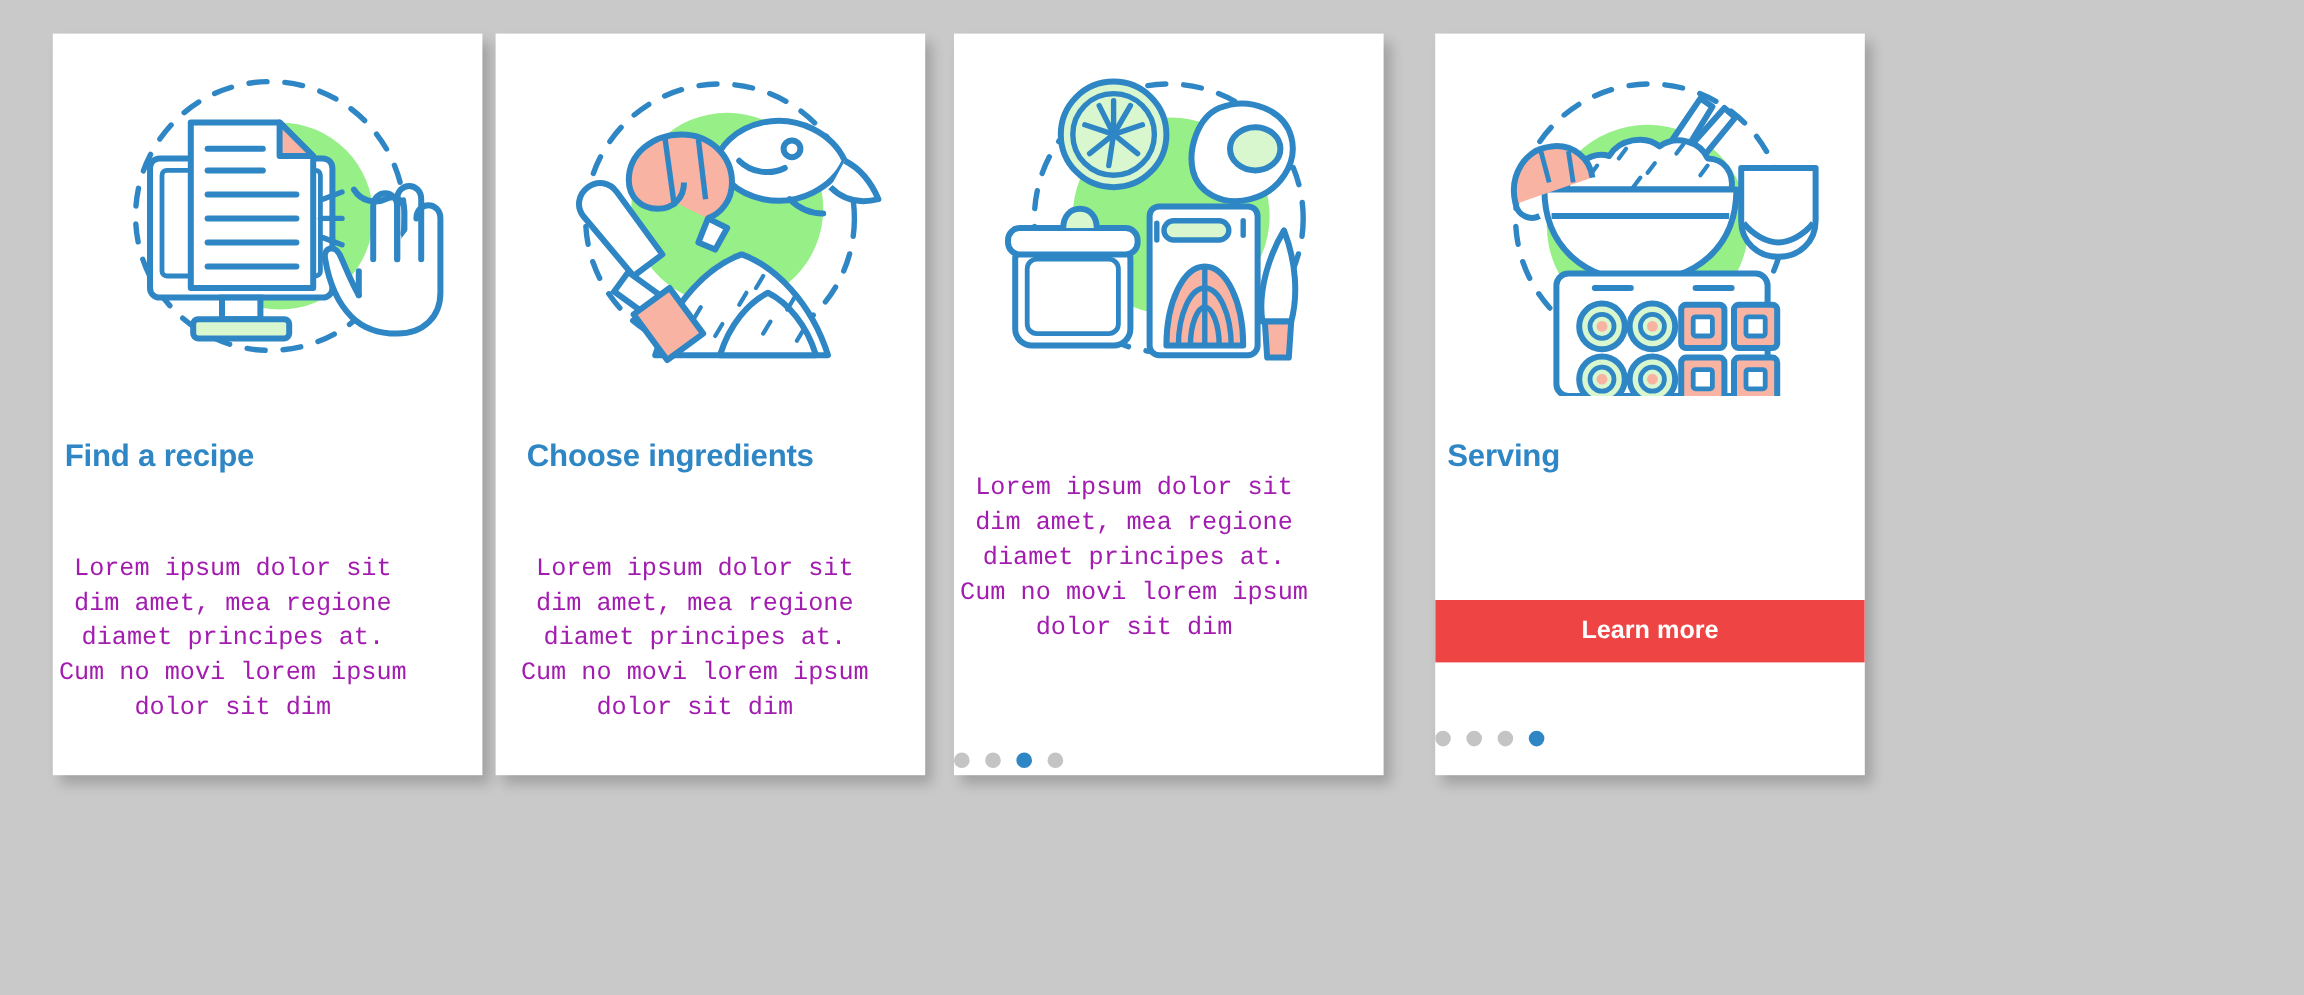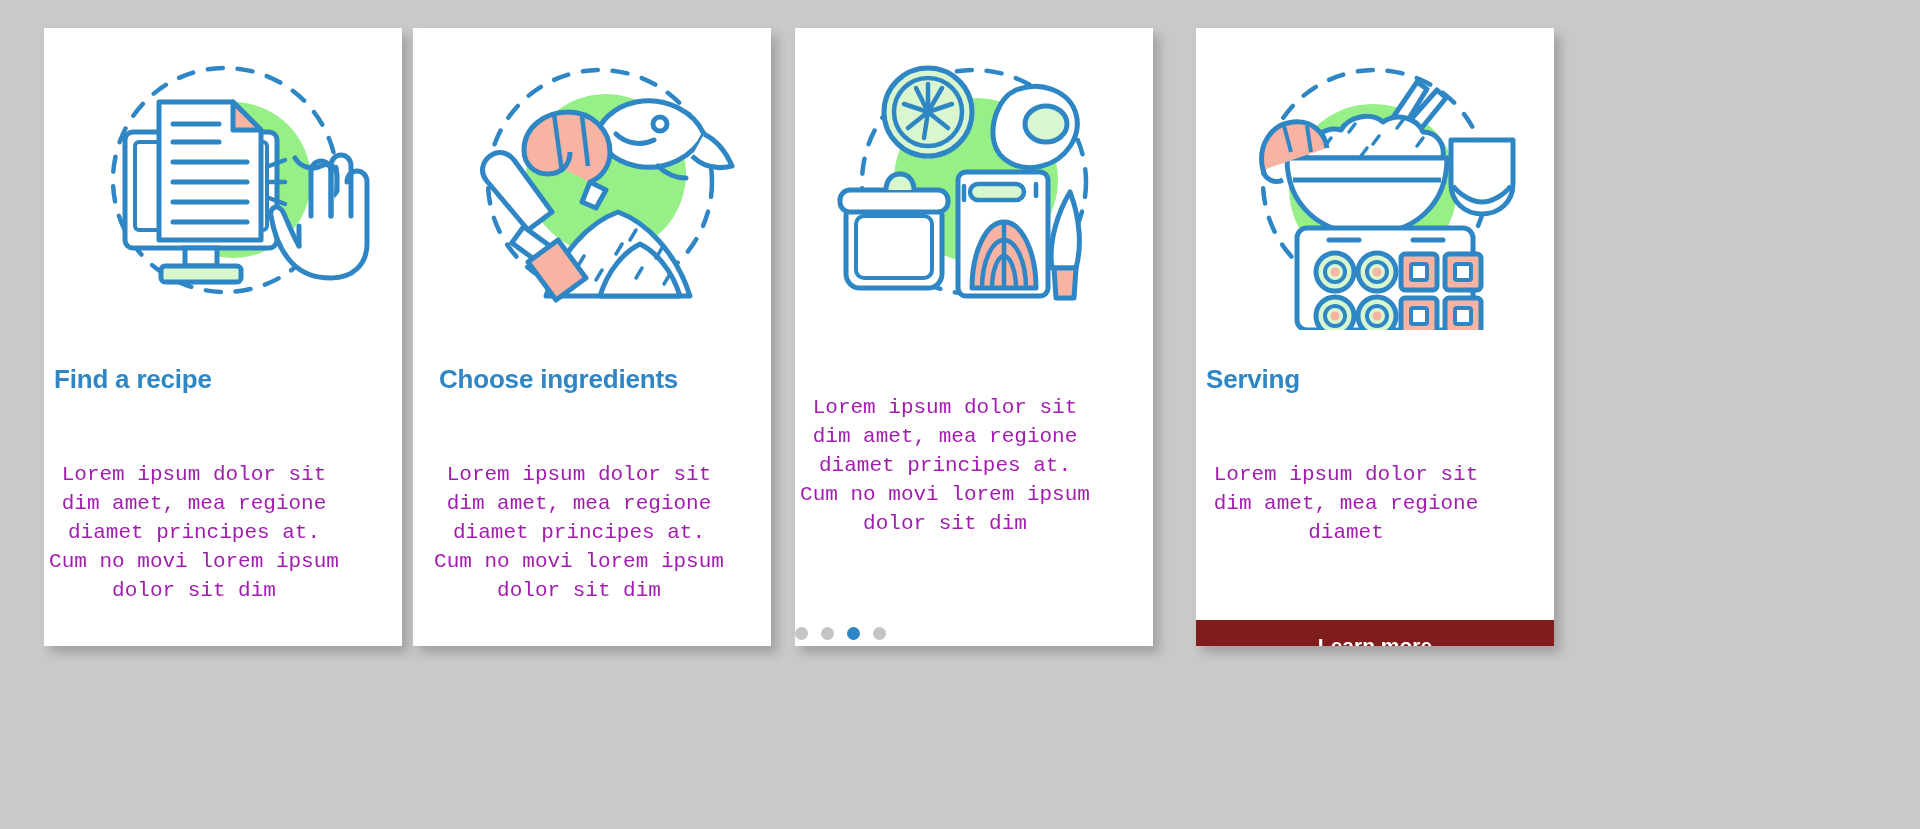--- a/index.html
+++ b/index.html
@@ -68,21 +68,21 @@
     width: 300px;
     font-weight: 400;
     font-family: Liberation Mono, monospace;
   }
 
   .spacer { flex: 1 1 auto; }
 
   .learn-btn {
     width: 100%;
     height: 52px;
-    background: #7f1d1d;
+    background: #ef4444;
     color: #ffffff;
     font-size: 21px;
     font-weight: bold;
     display: flex;
     align-items: center;
     justify-content: center;
     border: none;
     font-family: "Liberation Sans", sans-serif;
     cursor: pointer;
     flex: 0 0 auto;
@@ -306,21 +306,20 @@
           <rect x="220" y="214" width="36" height="36" rx="4" fill="#f8b3a3" stroke="#2f86c5" stroke-width="5"></rect>
           <rect x="230" y="224" width="16" height="16" rx="2" fill="#ffffff" stroke="#2f86c5" stroke-width="4"></rect>
           <rect x="176" y="258" width="36" height="36" rx="4" fill="#f8b3a3" stroke="#2f86c5" stroke-width="5"></rect>
           <rect x="186" y="268" width="16" height="16" rx="2" fill="#ffffff" stroke="#2f86c5" stroke-width="4"></rect>
           <rect x="220" y="258" width="36" height="36" rx="4" fill="#f8b3a3" stroke="#2f86c5" stroke-width="5"></rect>
           <rect x="230" y="268" width="16" height="16" rx="2" fill="#ffffff" stroke="#2f86c5" stroke-width="4"></rect>
         </g>
       </svg>
     </div>
     <div class="card-title">Serving</div>
-    <div class="card-body">Lorem ipsum dolor sit dim amet, mea regione diamet</div>
     <div class="spacer"></div>
     <button class="learn-btn">Learn more</button>
     <div class="dots">
       <span class="dot"></span>
       <span class="dot"></span>
       <span class="dot"></span>
       <span class="dot active"></span>
     </div>
   </div>
 

